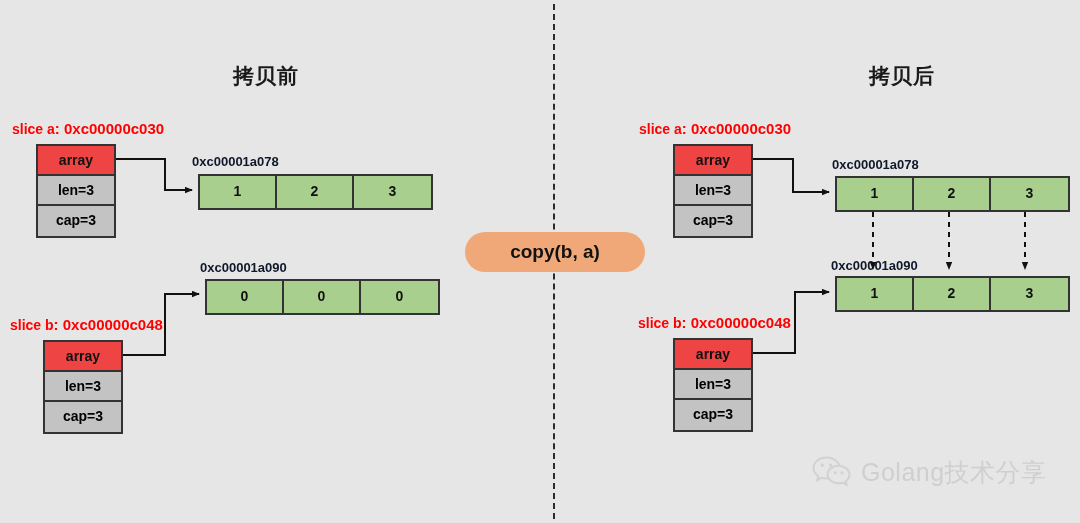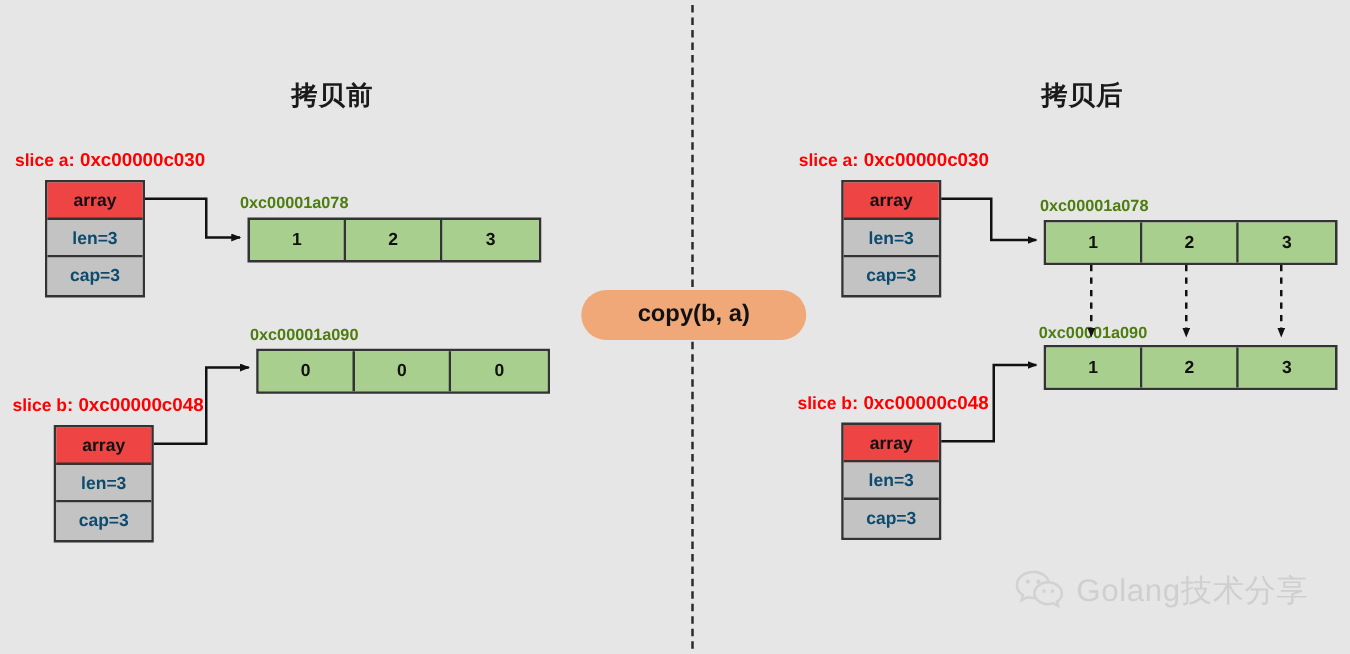--- a/index.html
+++ b/index.html
@@ -35,21 +35,21 @@
     left: 553px;
     top: 4px;
     width: 0;
     height: 515px;
     border-left: 2px dashed #2b2b2b;
   }
 
   
   .addr-label {
     position: absolute;
-    color: #4d7c0f;
+    color: #0f172a;
     font-size: 13px;
     font-weight: bold;
     white-space: nowrap;
   }
   .slice-label {
     position: absolute;
     color: #ff0000;
     white-space: nowrap;
     font-weight: bold;
   }
@@ -68,21 +68,21 @@
     width: 80px;
     border: 2px solid #333333;
     box-sizing: border-box;
   }
   .struct .cell {
     height: 30px;
     line-height: 28px;
     text-align: center;
     font-size: 14px;
     font-weight: bold;
-    color: #0c4a6e;
+    color: #000000;
     box-sizing: border-box;
     border-bottom: 2px solid #333333;
     background: #c3c3c3;
   }
   .struct .cell:last-child {
     border-bottom: none;
   }
   .struct .cell.ptr {
     background: #ef4444;
     color: #111111;
@@ -155,21 +155,21 @@
     letter-spacing: 0.5px;
     white-space: nowrap;
   }
 </style>
 </head>
 <body>
 
 <div id="canvas">
 
   <div class="section-title" style="left:233px; top:62px;">拷贝前</div>
-  <div class="section-title" style="left:833px; top:62px;">拷贝后</div>
+  <div class="section-title" style="left:869px; top:62px;">拷贝后</div>
 
   <div class="divider"></div>
 
   <div class="slice-label" style="left:12px; top:120px;">
     <span class="nm">slice a</span><span class="ad">: 0xc00000c030</span>
   </div>
 
   <div class="struct" style="left:36px; top:144px;">
     <div class="cell ptr">array</div>
     <div class="cell">len=3</div>

